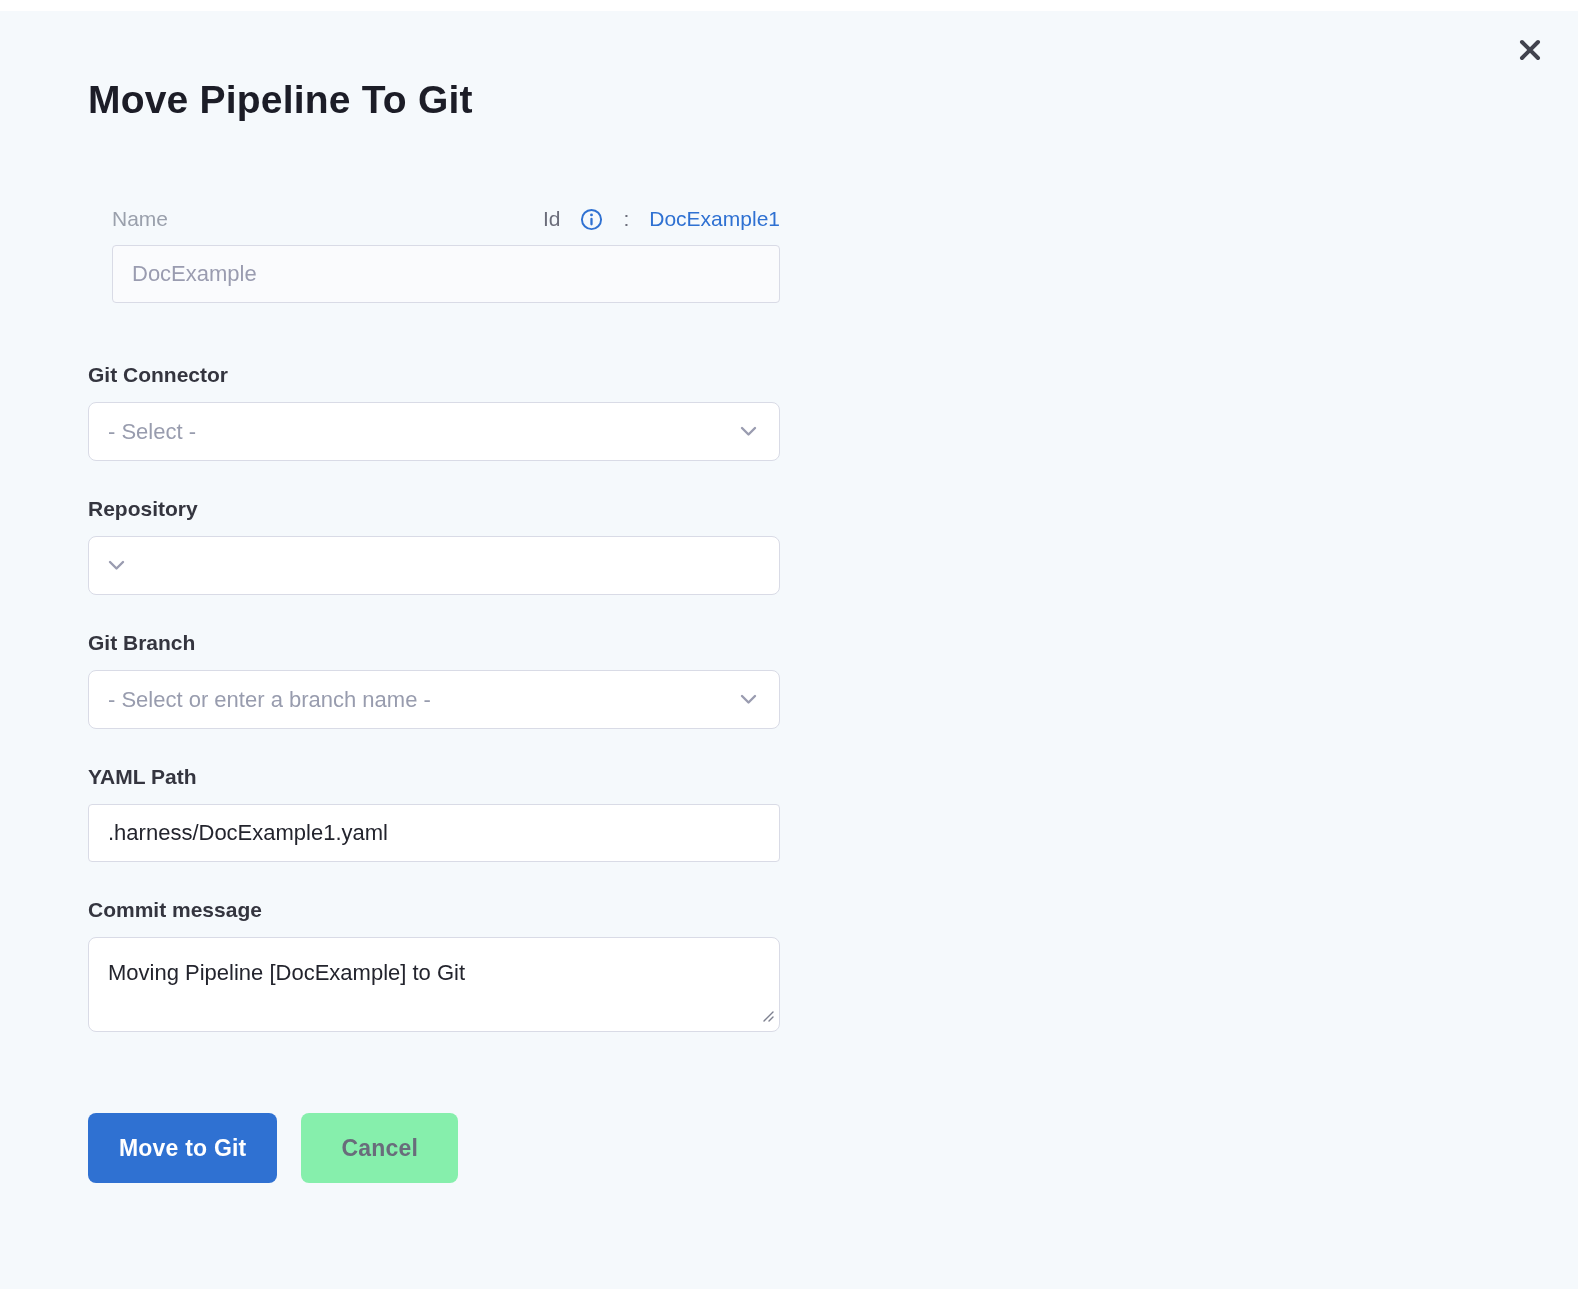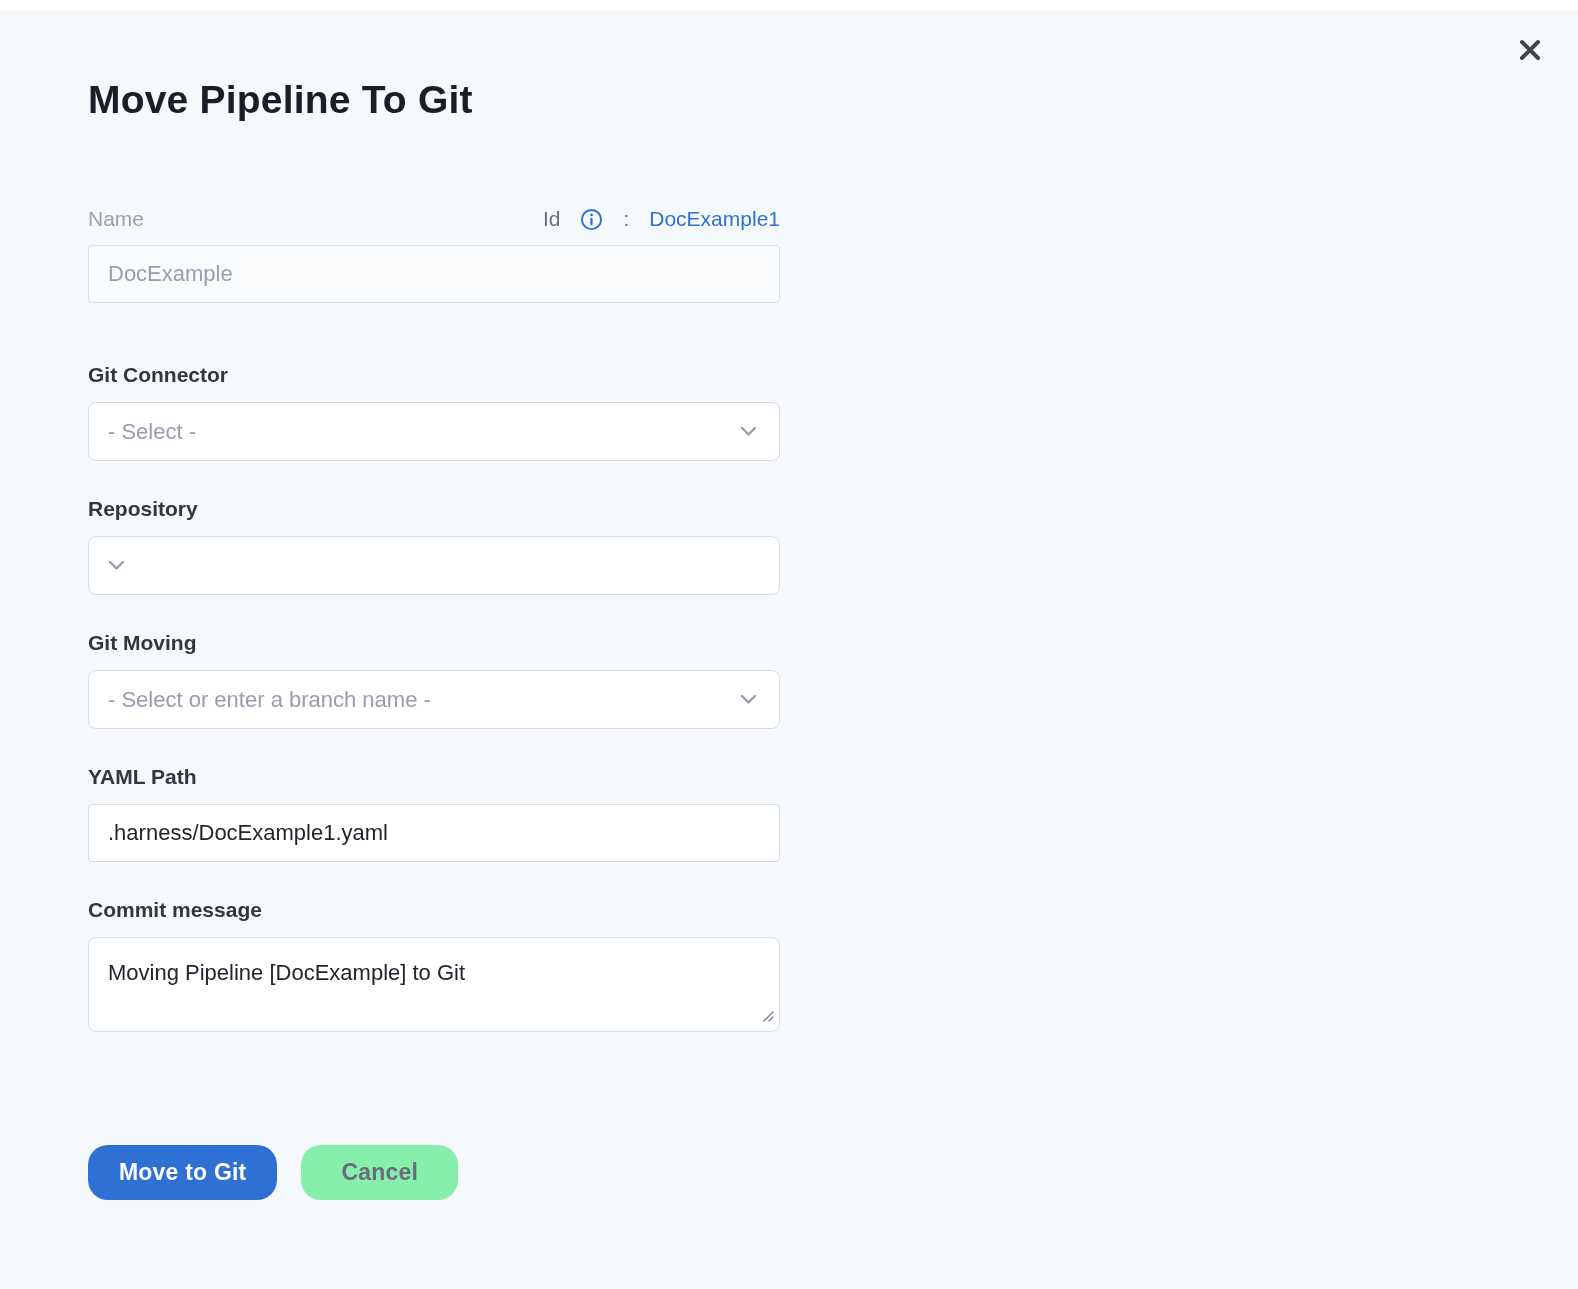--- a/index.html
+++ b/index.html
@@ -59,21 +59,21 @@
     display: flex;
     align-items: flex-end;
     gap: 20px;
     font-size: 21px;
   }
   .id-label { color: #6b6d7a; }
   .id-colon { color: #6b6d7a; }
   .id-value { color: #2f71d2; }
   .info-icon { display: inline-flex; margin-top: 2px; }
   .form-group { margin-bottom: 36px; }
-  .form-group.name-group { margin-bottom: 60px; }
+  .form-group.name-group { margin-bottom: 60px; margin-left: 24px; }
   .form-label {
     display: block;
     font-size: 21px;
     font-weight: 600;
     color: #34353f;
     margin-bottom: 15px;
   }
   .text-input {
     width: 100%;
     height: 58px;
@@ -128,30 +128,29 @@
     bottom: 6px;
     pointer-events: none;
   }
   .actions-row {
     display: flex;
     align-items: center;
     gap: 24px;
     margin-top: 81px;
   }
   .btn {
-    height: 55px;
+    height: 70px;
     border: none;
-    border-radius: 20px;
+    border-radius: 8px;
     font-size: 23px;
     font-weight: 700;
     font-family: "Liberation Sans", sans-serif;
     cursor: pointer;
     padding: 0 31px;
     letter-spacing: 0.2px;
-    margin-top: 32px;
   }
   .btn-primary {
     background: #2f71d2;
     color: #ffffff;
   }
   .btn-cancel {
     background: #86efac;
     color: #696c7b;
     padding: 0 40px;
   }
@@ -209,21 +208,21 @@
     <div class="select-box">
       <span style="display:inline-flex;">
         <svg width="17" height="11" viewBox="0 0 17 11">
           <path d="M2 2 L8.5 8.5 L15 2" stroke="#9a9cb0" stroke-width="2.4" fill="none" stroke-linecap="round" stroke-linejoin="round"></path>
         </svg>
       </span>
     </div>
   </div>
 
   <div class="form-group">
-    <label class="form-label">Git Moving</label>
+    <label class="form-label">Git Branch</label>
     <div class="select-box">
       <span class="select-placeholder">- Select or enter a branch name -</span>
       <span style="display:inline-flex;">
         <svg width="17" height="11" viewBox="0 0 17 11">
           <path d="M2 2 L8.5 8.5 L15 2" stroke="#9a9cb0" stroke-width="2.4" fill="none" stroke-linecap="round" stroke-linejoin="round"></path>
         </svg>
       </span>
     </div>
   </div>
 

